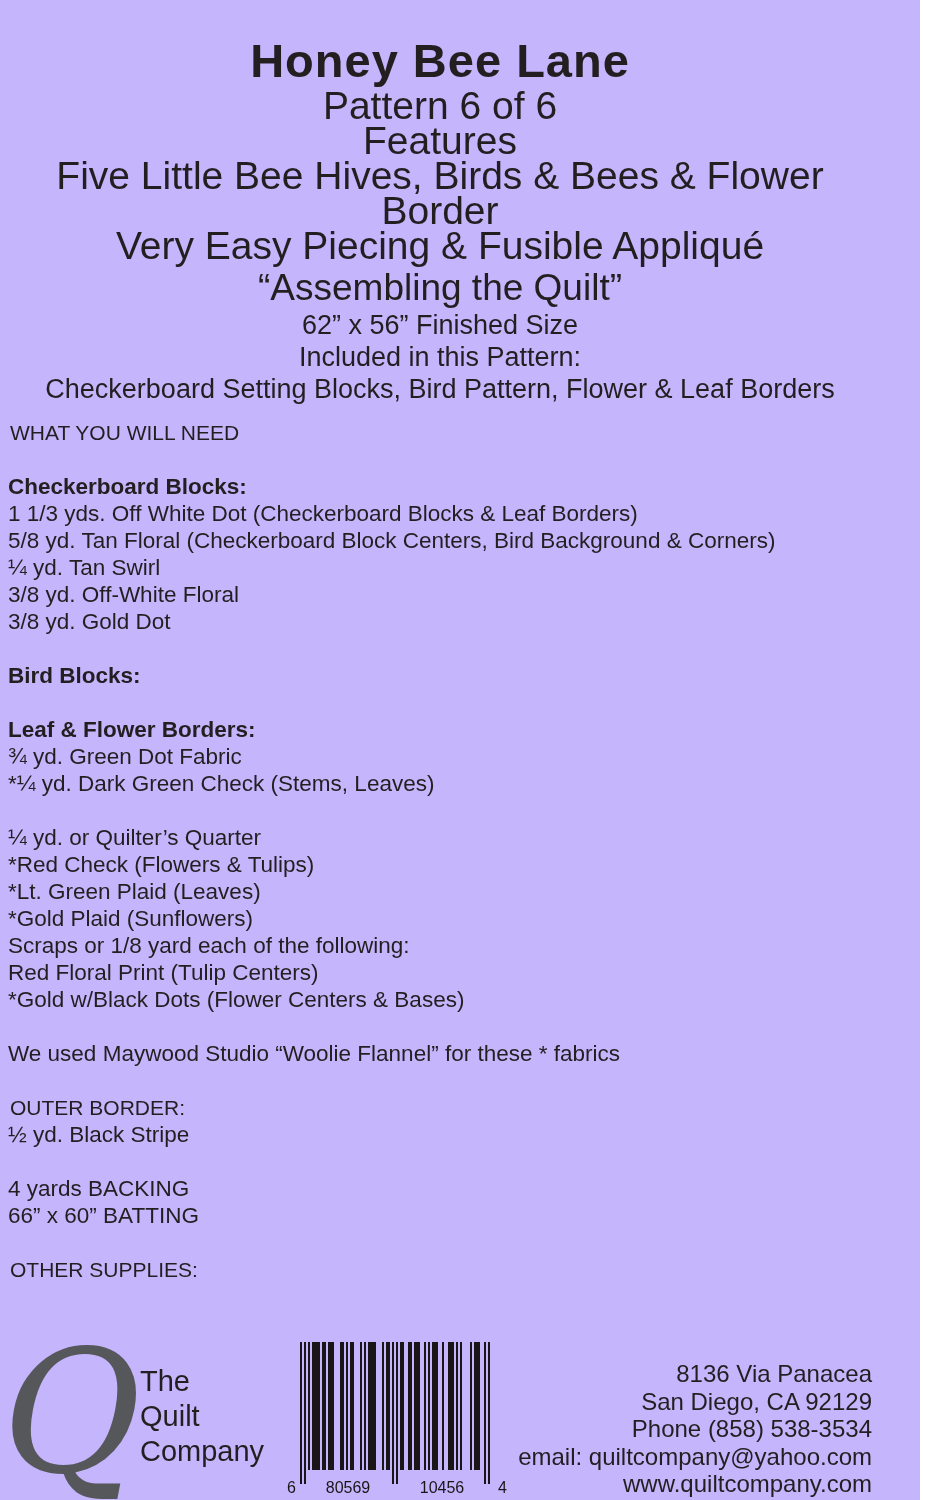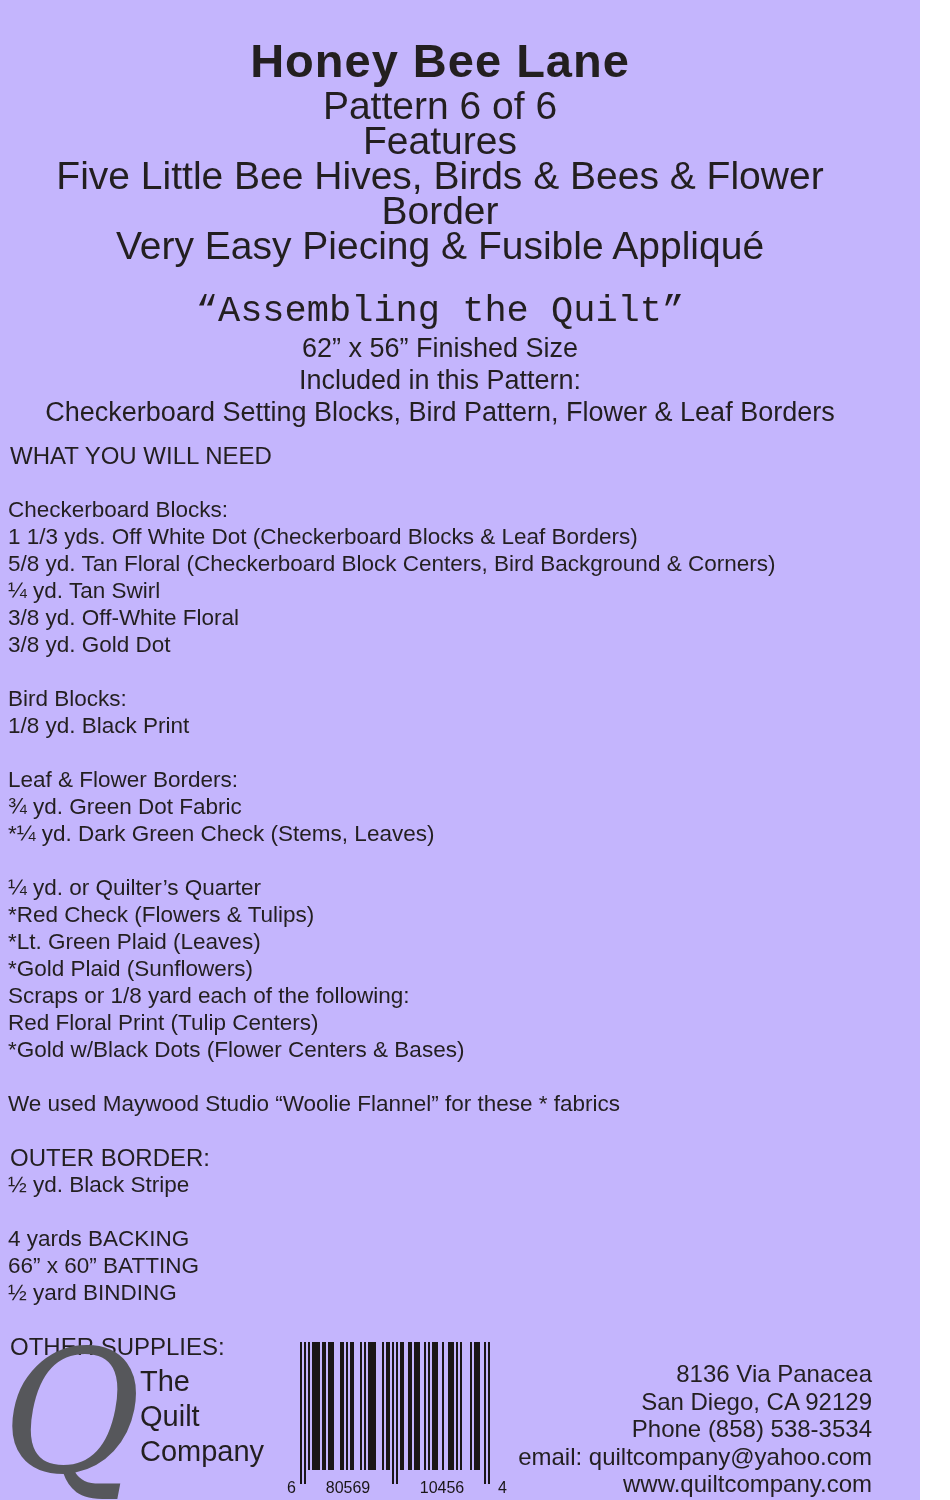--- a/index.html
+++ b/index.html
@@ -4,28 +4,28 @@
 <style>
   html, body { margin:0; padding:0; background:#ffffff; }
   .page {
     position:relative; width:920px; height:1500px; background:#c4b5fd;
     font-family:"Liberation Sans", sans-serif; color:#231f20; overflow:hidden;
   }
   
   .header { width:880px; text-align:center; padding-top:34px; margin:0 auto 0 0; }
   .title { font-size:47px; font-weight:700; margin:0; line-height:54px; letter-spacing:1px; }
   .h-line { font-size:39px; margin:0; line-height:35px; }
-  .h2 { font-size:37px; font-weight:400; margin:27px 0 0 0; line-height:42px;font-family:Liberation Mono, monospace; }
+  .h2 { font-size:37px; font-weight:400; margin:4px 0 0 0; line-height:42px; }
   .h-sub { font-size:27px; margin:0; line-height:32px;text-align:center; }
 
   
   .bodytext { margin-top:14px; padding-left:8px; font-size:22.5px; }
   .line { margin:0; line-height:27px; white-space:pre; }
-  .caps { font-size:24px; padding-left:2px; }
-  .bold { font-weight:400; }
+  .caps { font-size:21px; padding-left:2px; }
+  .bold { font-weight:700; }
   .gap { height:27px; }
 
   
   .footer { position:absolute; top:1340px; left:0; width:950px; height:160px; }
   .logo-q {
     position:absolute; left:2px; top:-24px; font-family:"DejaVu Serif", serif;
     font-style:italic; font-size:170px; line-height:1.15; color:#56575b;
   }
   .logo-text { position:absolute; left:140px; top:24px; font-size:29px; line-height:35px; color:#231f20; }
   .barcode { position:absolute; left:282px; top:2px; }
@@ -58,21 +58,20 @@
 
     <p class="line bold">Checkerboard Blocks:</p>
     <p class="line">1 1/3 yds. Off White Dot (Checkerboard Blocks &amp; Leaf Borders)</p>
     <p class="line">5/8 yd. Tan Floral (Checkerboard Block Centers, Bird Background &amp; Corners)</p>
     <p class="line">¼ yd. Tan Swirl</p>
     <p class="line">3/8 yd. Off-White Floral</p>
     <p class="line">3/8 yd. Gold Dot</p>
     <div class="gap"></div>
 
     <p class="line bold">Bird Blocks:</p>
-    <p class="line">1/8 yd. Black Print</p>
     <div class="gap"></div>
 
     <p class="line bold">Leaf &amp; Flower Borders:</p>
     <p class="line">¾ yd. Green Dot Fabric</p>
     <p class="line">*¼ yd. Dark Green Check (Stems, Leaves)</p>
     <div class="gap"></div>
 
     <p class="line">¼ yd. or Quilter’s Quarter</p>
     <p class="line">*Red Check (Flowers &amp; Tulips)</p>
     <p class="line">*Lt. Green Plaid (Leaves)</p>
@@ -84,21 +83,20 @@
 
     <p class="line">We used Maywood Studio “Woolie Flannel” for these * fabrics</p>
     <div class="gap"></div>
 
     <p class="line caps">OUTER BORDER:</p>
     <p class="line">½ yd. Black Stripe</p>
     <div class="gap"></div>
 
     <p class="line">4 yards BACKING</p>
     <p class="line">66” x 60” BATTING</p>
-    <p class="line">½ yard BINDING</p>
     <div class="gap"></div>
 
     <p class="line caps">OTHER SUPPLIES:</p>
   </main>
 
   <footer class="footer">
     <div class="logo-q">Q</div>
     <div class="logo-text">
       <div>The</div>
       <div>Quilt</div>

